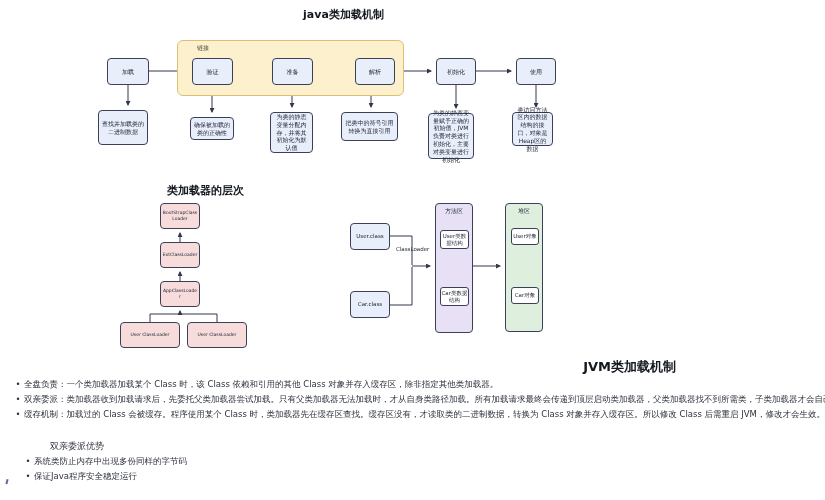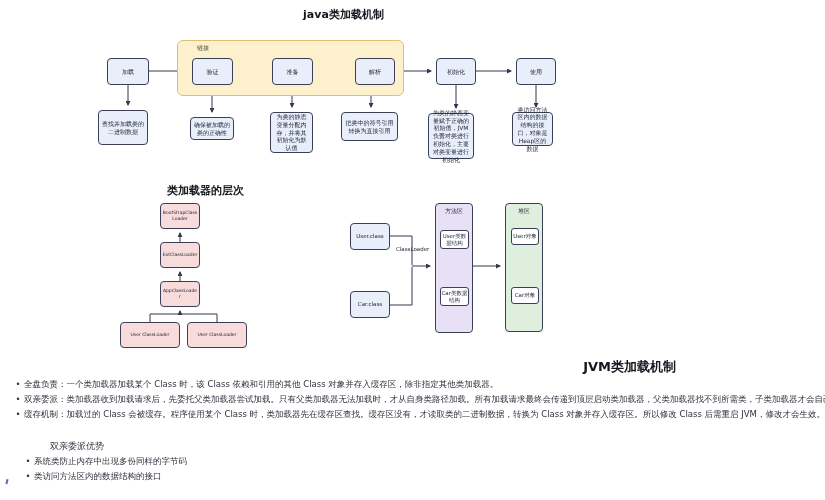--- a/index.html
+++ b/index.html
@@ -142,17 +142,17 @@
 </div>
 
 <div class="abs adv-title">双亲委派优势</div>
 <div class="abs adv-bullets">
   <div class="row">
       <span class="dot">•</span>
       <span>系统类防止内存中出现多份同样的字节码</span>
     </div>
   <div class="row">
       <span class="dot">•</span>
-      <span>类访问方法区内的数据结构的接口</span>
+      <span>保证Java程序安全稳定运行</span>
     </div>
 </div>
 
 <div class="abs caret-mark"></div>
 
 </body></html>

